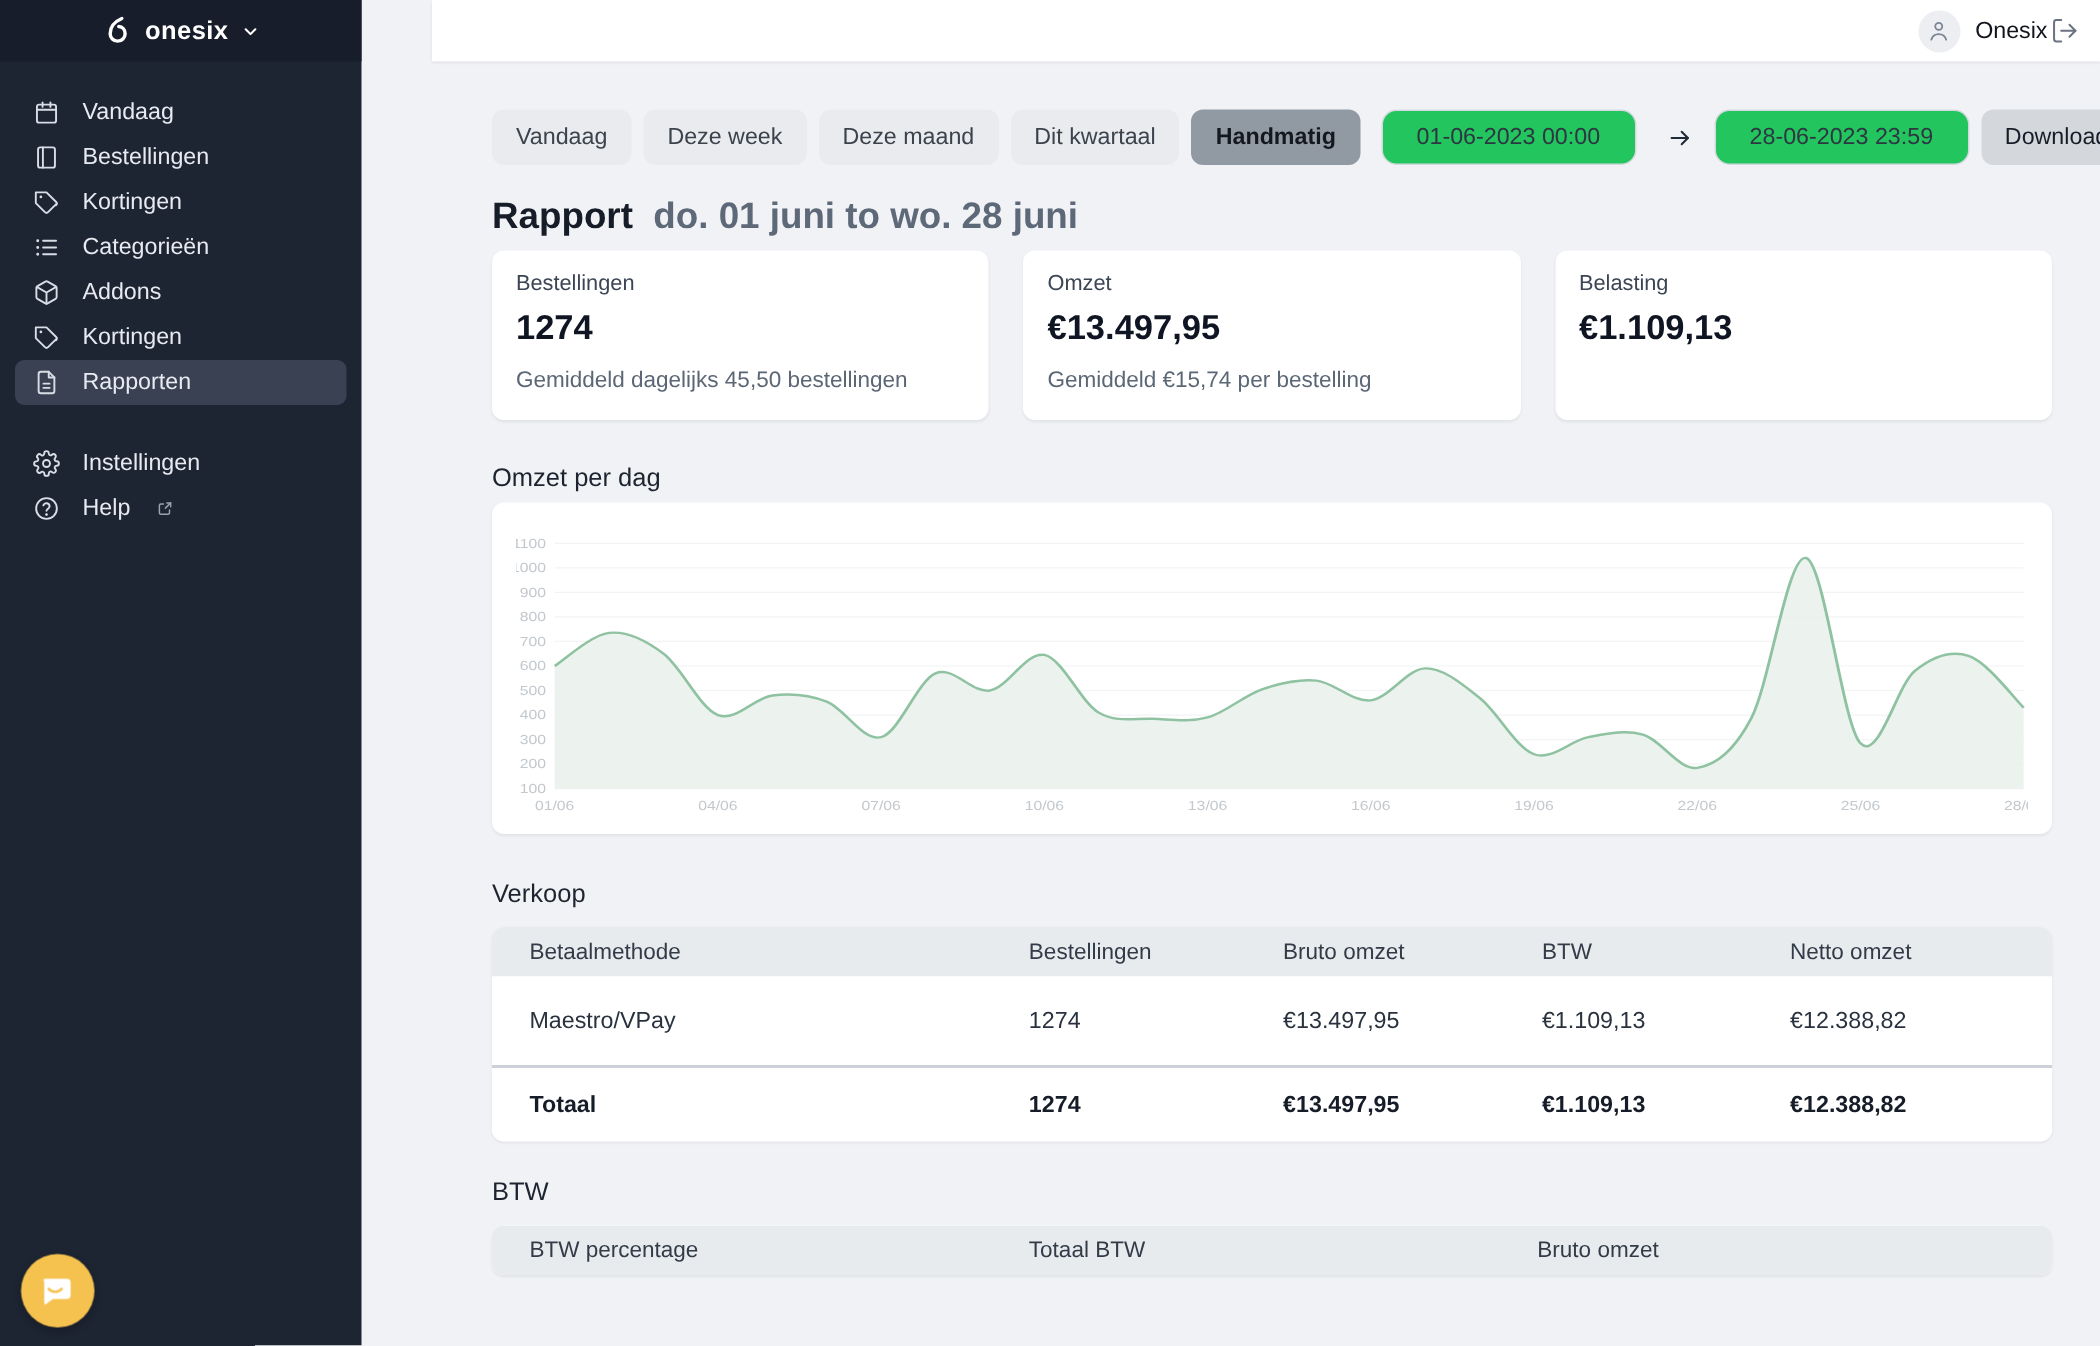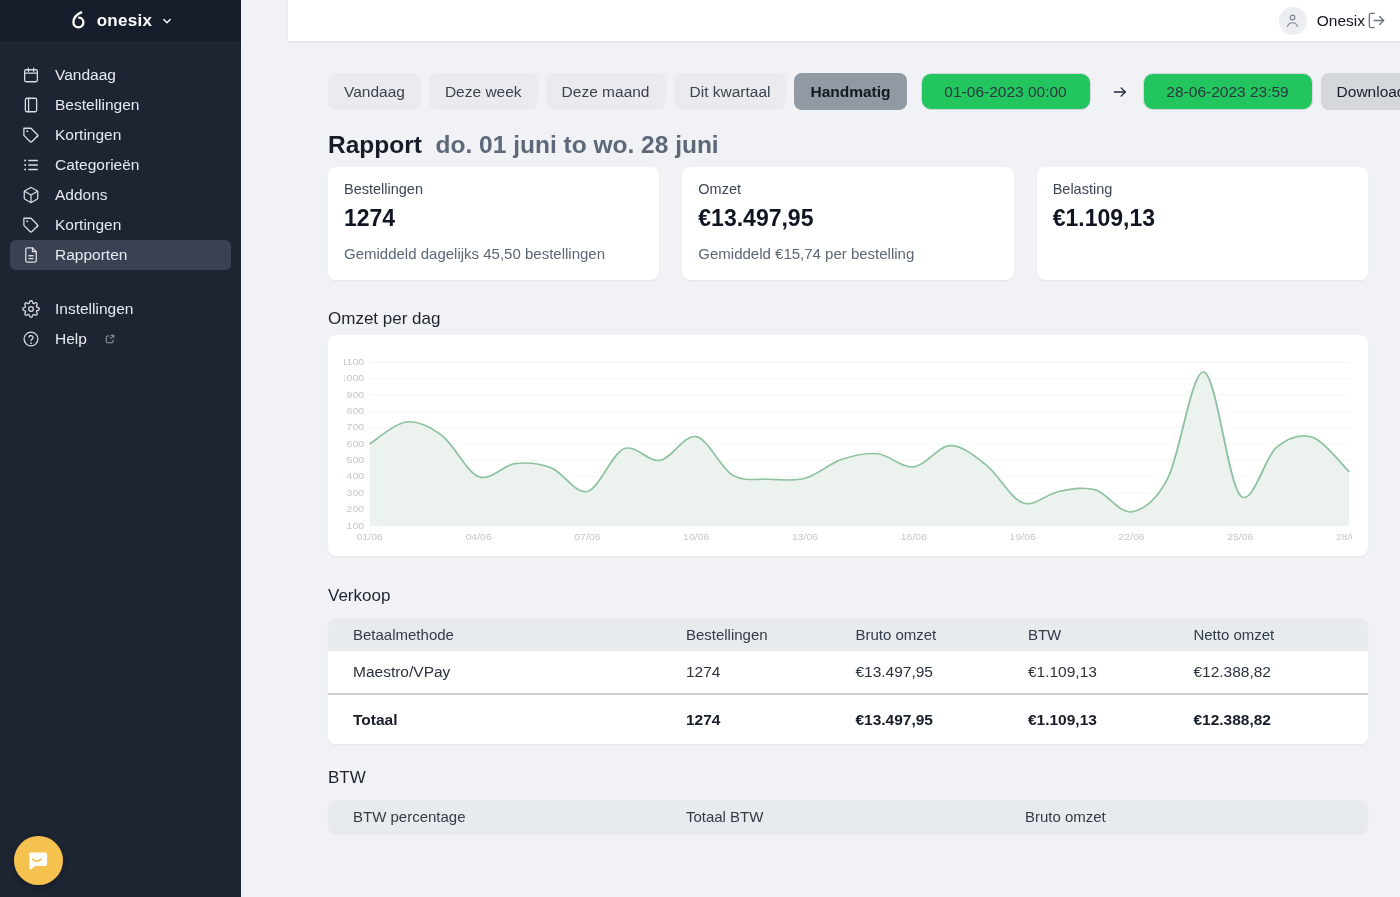--- a/index.html
+++ b/index.html
@@ -64,21 +64,21 @@
   .chart-card svg { display:block; width:100%; height:100%; }
 
   
   .table-section-title { margin-top:29px; }
   .btw-title { margin-top:23px; }
   .data-table { margin-top:12px; background:#fff; border-radius:8px; overflow:hidden; box-shadow:0 1px 2px rgba(16,24,40,.07); }
   .t-head, .t-row { display:grid; align-items:center; padding-left:25px; }
   .cols-5 { grid-template-columns:32.8% 16.7% 17% 16.3% 1fr; }
   .cols-3 { grid-template-columns:32.8% 33.4% 1fr; }
   .t-head { background:#e8ebee; height:33px; font-size:15px; color:#333b48; }
-  .t-row { height:42px; font-size:15.5px; color:#2a323f; background:#fff; }
+  .t-row { height:59px; font-size:15.5px; color:#2a323f; background:#fff; }
   .t-row.total { font-weight:700; color:#171d28; border-top:2px solid #ccd1d7; height:51px; }
 </style>
 </head>
 <body>
 
 <div class="app">
 
   <aside class="sidebar">
     <div class="sidebar-header">
       <span style="display:flex;">

